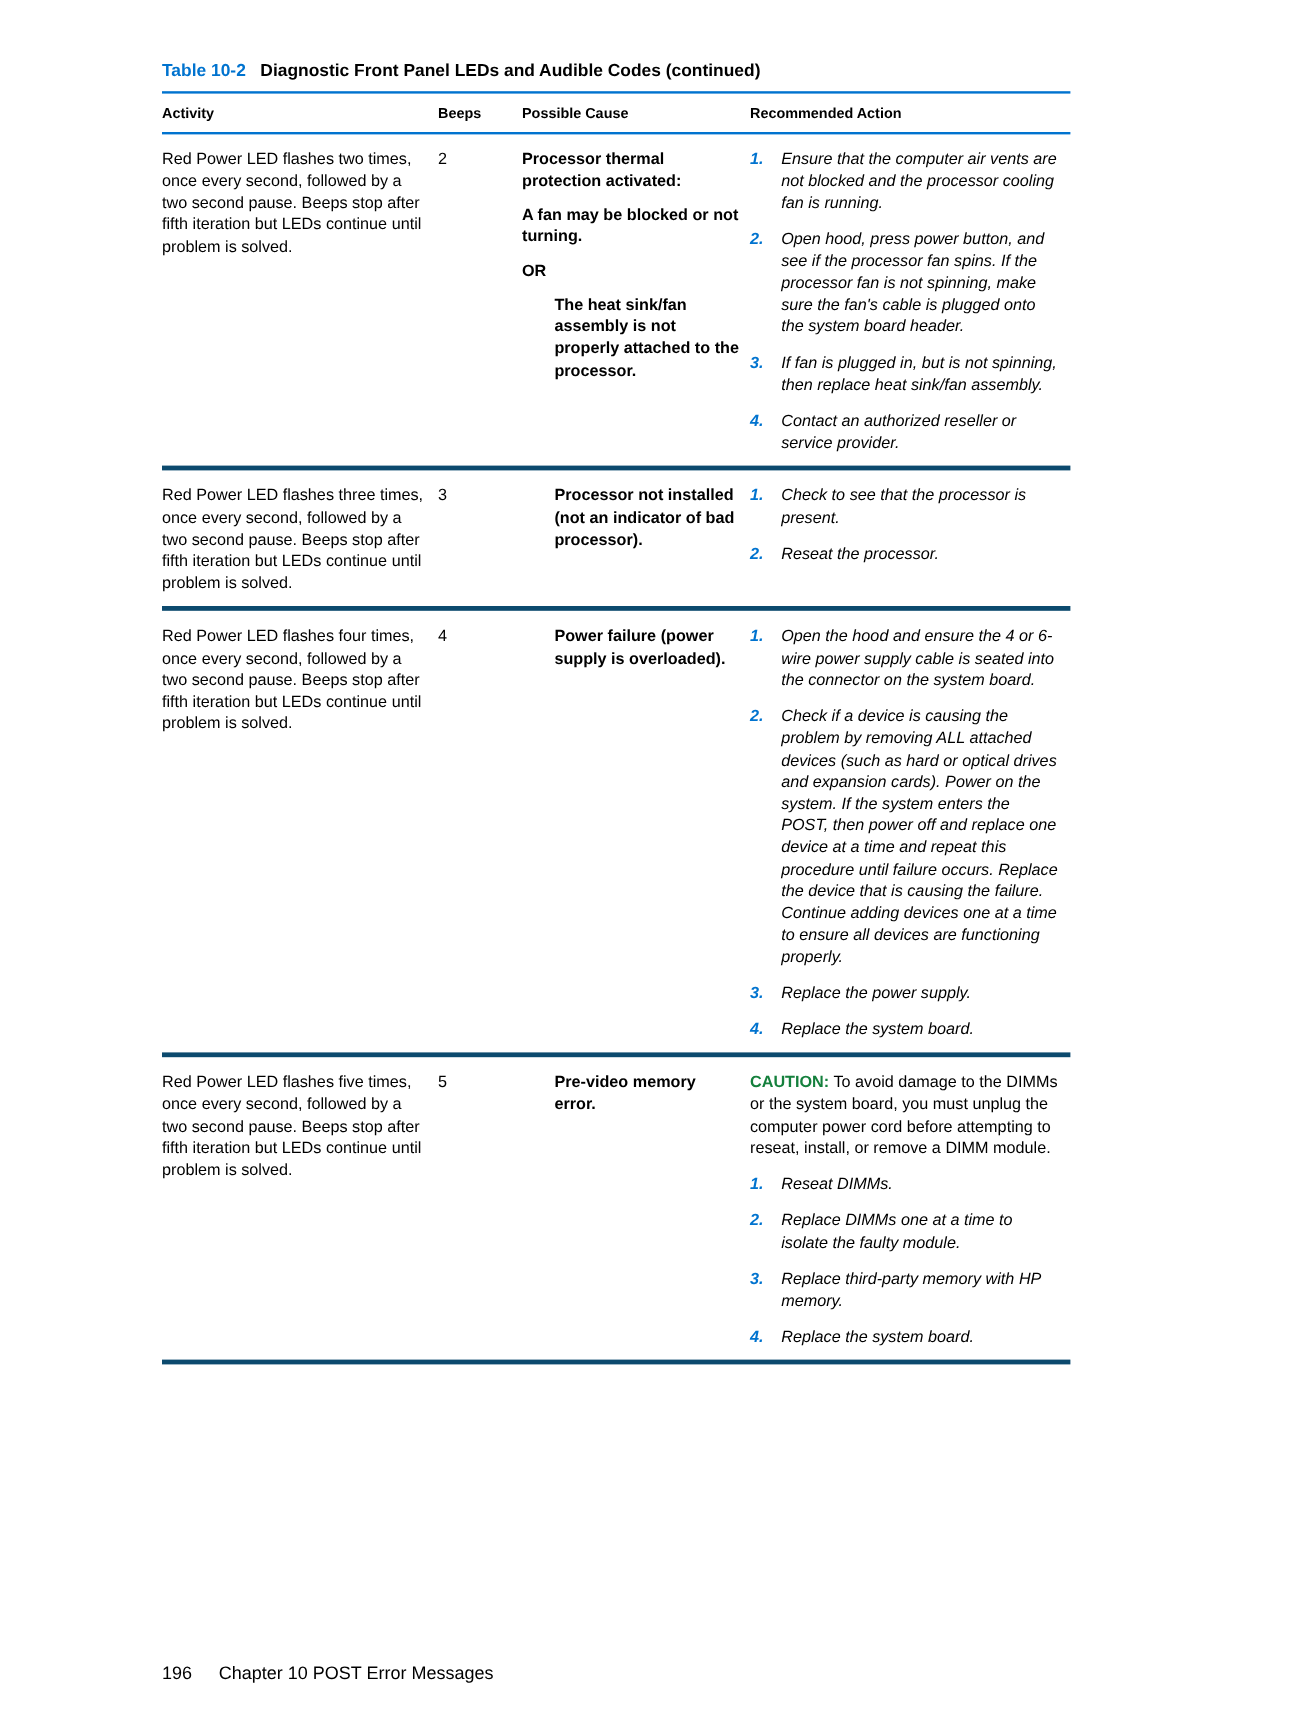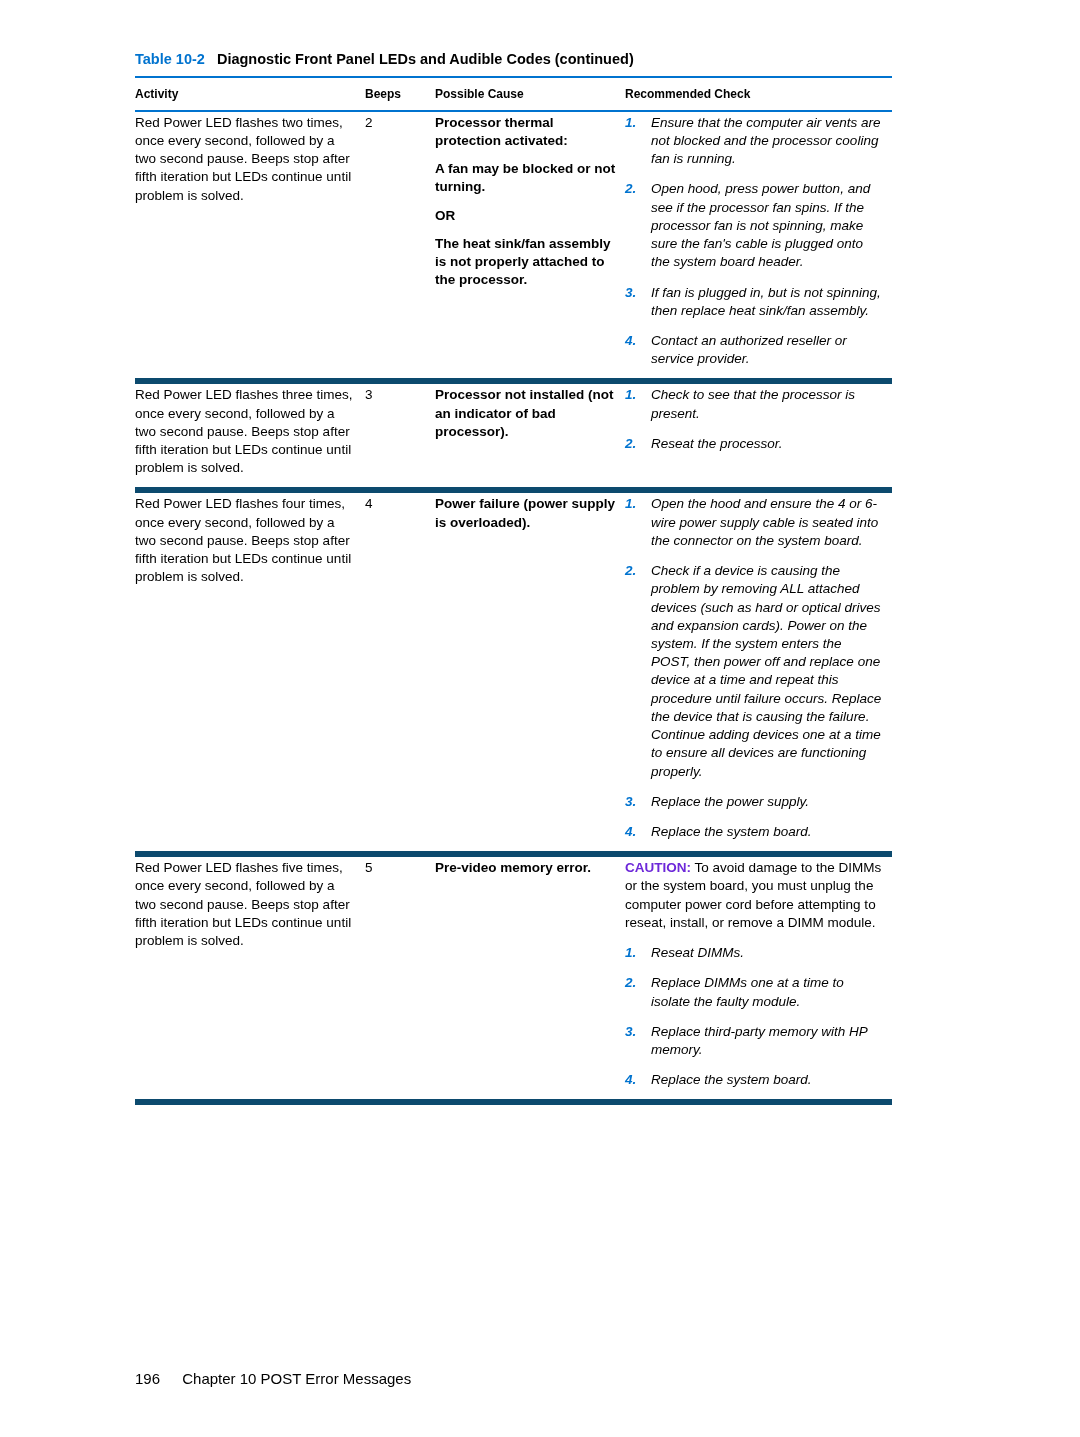--- a/index.html
+++ b/index.html
@@ -37,22 +37,22 @@
     text-align: left;
     font-size: 12px;
     font-weight: bold;
     padding: 8px 8px 8px 0;
     border-top: 2px solid #0073cf;
     border-bottom: 2px solid #0073cf;
   }
   .tbl td {
     vertical-align: top;
     font-size: 13.5px;
-    padding: 2px 8px 10px 0;
-    border-bottom: 6px solid #0c4a6e;
+    padding: 12px 8px 10px 0;
+    border-bottom: 4px solid #0c4a6e;
   }
   .col-activity { width: 230px; }
   .col-beeps    { width: 70px; }
   .col-cause    { width: 190px; }
   .col-rec      { }
   ol.actions {
     margin: 0;
     padding: 0 0 0 26px;
     counter-reset: item;
     list-style: none;
@@ -66,34 +66,34 @@
   ol.actions > li:last-child { margin-bottom: 0; }
   ol.actions > li::before {
     counter-increment: item;
     content: counter(item) ".";
     color: #0073cf;
     font-weight: bold;
     position: absolute;
     left: -26px;
   }
   .caution-word {
-    color: #6d28d9;
+    color: #15803d;
     font-weight: bold;
     margin-top: 20px;
   }
   .caution-block { margin-bottom: 12px; }
   .footer {
     position: absolute;
-    bottom: 48px;
+    bottom: 32px;
     left: 135px;
     font-size: 15px;
   }
   .footer .pg { margin-right: 18px; }
   p.cause-p { margin: 0 0 10px 0; font-weight: bold; }
-  p.cause-p:last-child { margin-bottom: 0; }
+  p.cause-p:last-child { margin-bottom: 0; margin-left: 27px; }
 </style>
 </head>
 <body>
 
 <div class="page">
 
   <div class="table-caption">
     <span class="tnum">Table 10-2</span>
     <span>&nbsp;</span>
     <span class="ttitle">Diagnostic Front Panel LEDs and Audible Codes (continued)</span>
@@ -104,21 +104,21 @@
       <col class="col-activity">
         <col class="col-beeps">
         <col class="col-cause">
         <col class="col-rec">
     </colgroup>
     <thead>
       <tr>
         <th>Activity</th>
         <th>Beeps</th>
         <th>Possible Cause</th>
-        <th>Recommended Check</th>
+        <th>Recommended Action</th>
       </tr>
     </thead>
     <tbody>
 
       <tr>
         <td>Red Power LED flashes two times, once every second, followed by a two second pause. Beeps stop after fifth iteration but LEDs continue until problem is solved.</td>
         <td>2</td>
         <td>
           <p class="cause-p">Processor thermal protection activated:</p>
           <p class="cause-p">A fan may be blocked or not turning.</p>

